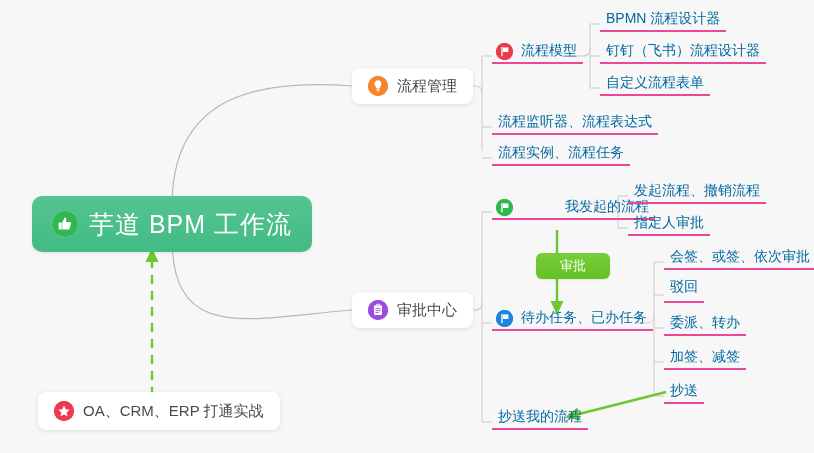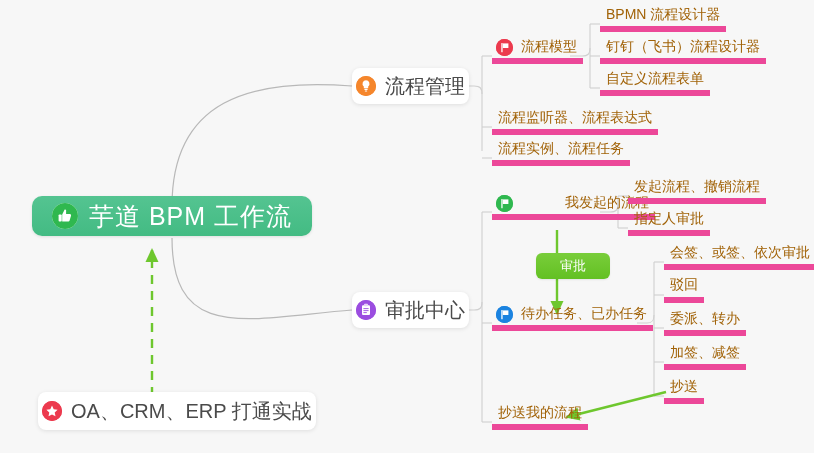--- a/index.html
+++ b/index.html
@@ -28,42 +28,42 @@
     align-items: center;
     white-space: nowrap;
   }
   
   .root {
     background: #4ec08a;
     background: linear-gradient(180deg,#54c491 0%,#43bb83 100%);
     border-radius: 10px;
     color: #ffffff;
     padding: 0 20px;
-    height: 40px;
+    height: 56px;
     font-size: 25px;
     letter-spacing: 1px;
     box-shadow: 0 1px 3px rgba(0,0,0,0.10);
   }
   .root .label { margin-left: 11px; }
   
   .card {
     background: #ffffff;
     border-radius: 8px;
     height: 36px;
-    padding: 0 4px;
-    font-size: 20px;
+    padding: 0 16px;
+    font-size: 15px;
     color: #4a4a4a;
     box-shadow: 0 1px 4px rgba(0,0,0,0.10);
   }
   .card .label { margin-left: 9px; }
   
   .leaf {
     font-size: 14px;
-    color: #a16207;
-    border-bottom: 6px solid #ec4899;
+    color: #0369a1;
+    border-bottom: 2px solid #ec4899;
     height: 28px;
     padding: 0 6px 0 6px;
     align-items: flex-end;
     padding-bottom: 2px;
   }
   .leaf.withicon { padding-left: 4px; }
   .leaf .label { margin-left: 0; }
   .leaf.withicon .label { margin-left: 8px; }
   
   .ic {

